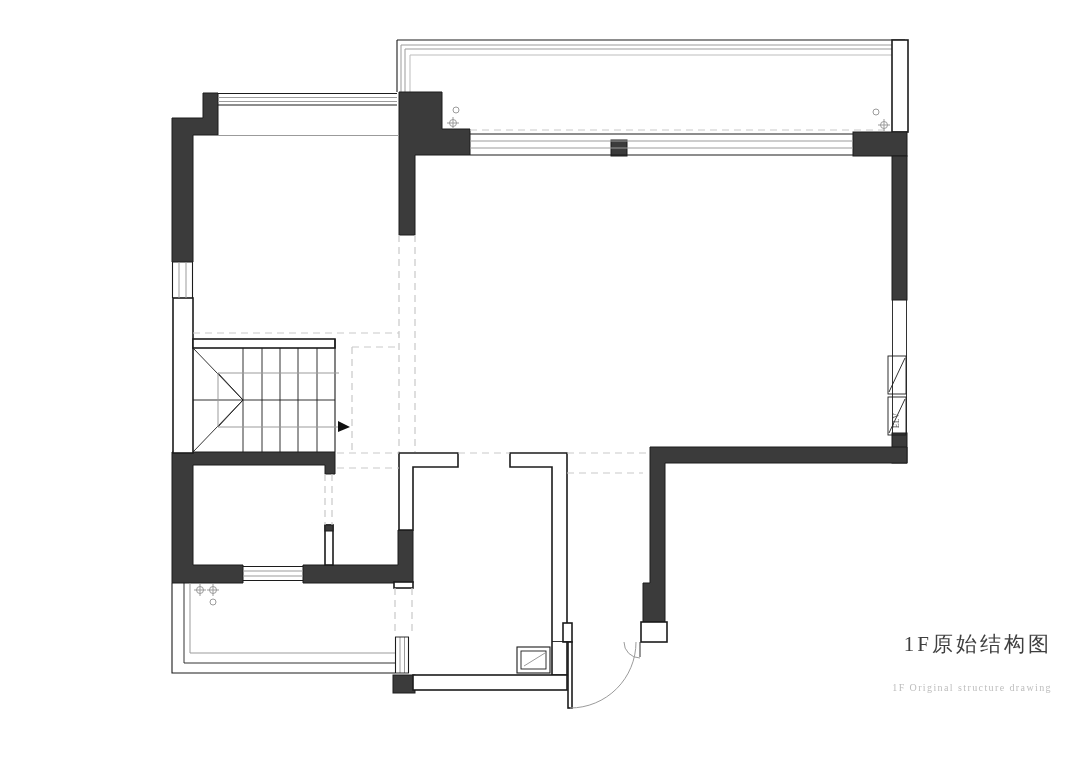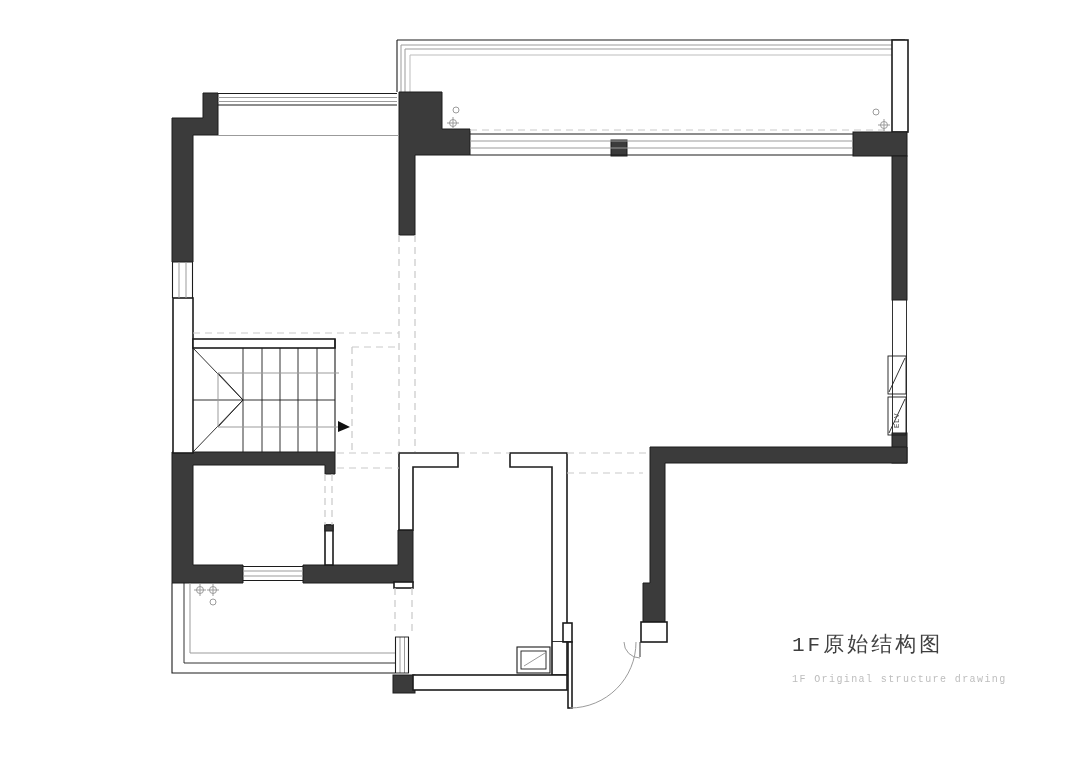--- a/index.html
+++ b/index.html
@@ -1,29 +1,29 @@
 <!DOCTYPE html>
 <html style="--background: #ffffff; --wall-fill: #3b3b3b; --line: #1c1c1c; --gray-line: #9b9b9b; --faint-line: #bdbdbd; --dashed-line: #c9c9c9; --title-color: #3f3f3f; --subtitle-color: #bdbdbd;"><head>
 <meta charset="utf-8">
 <style>
   html,body{margin:0;padding:0;background:#fff;}
   #canvas{position:relative;width:1080px;height:760px;background:var(--background,#fff);overflow:hidden;
-          font-family:Liberation Mono, monospace;}
+          font-family:Liberation Serif, serif;text-align:right;}
   #plan-svg{position:absolute;left:0;top:0;}
   .wall{fill:var(--wall-fill,#3b3b3b);stroke:var(--line,#1c1c1c);stroke-width:1;}
   .wwall{fill:#ffffff;stroke:var(--line,#1c1c1c);stroke-width:1.6;}
   .ln{stroke:var(--line,#1c1c1c);stroke-width:1.1;fill:none;}
   .lnthin{stroke:var(--line,#1c1c1c);stroke-width:0.9;fill:none;}
   .gln{stroke:var(--gray-line,#9b9b9b);stroke-width:1;fill:none;}
   .fln{stroke:var(--faint-line,#bdbdbd);stroke-width:1;fill:none;}
   .dsh{stroke:var(--dashed-line,#c9c9c9);stroke-width:1.2;fill:none;stroke-dasharray:7 5;}
   .sym{stroke:var(--gray-line,#9b9b9b);stroke-width:1;fill:none;}
   .title-block{position:absolute;left:792px;top:630px;width:260px;}
   .title-cn{font-size:21px;font-weight:500;letter-spacing:3px;color:var(--title-color,#3f3f3f);}
-  .title-en{margin-top:16px;font-size:10px;letter-spacing:1.4px;color:var(--subtitle-color,#bdbdbd);}
+  .title-en{margin-top:24px;font-size:10px;letter-spacing:1.4px;color:var(--subtitle-color,#bdbdbd);}
   .shaft-label{font-size:7.5px;letter-spacing:0.5px;fill:#444;}
 </style>
 </head>
 <body>
 
 <div id="canvas">
 <svg id="plan-svg" width="1080" height="760" viewBox="0 0 1080 760">
 
   <g>
     <line class="ln" x1="397" y1="40" x2="905" y2="40"></line>

